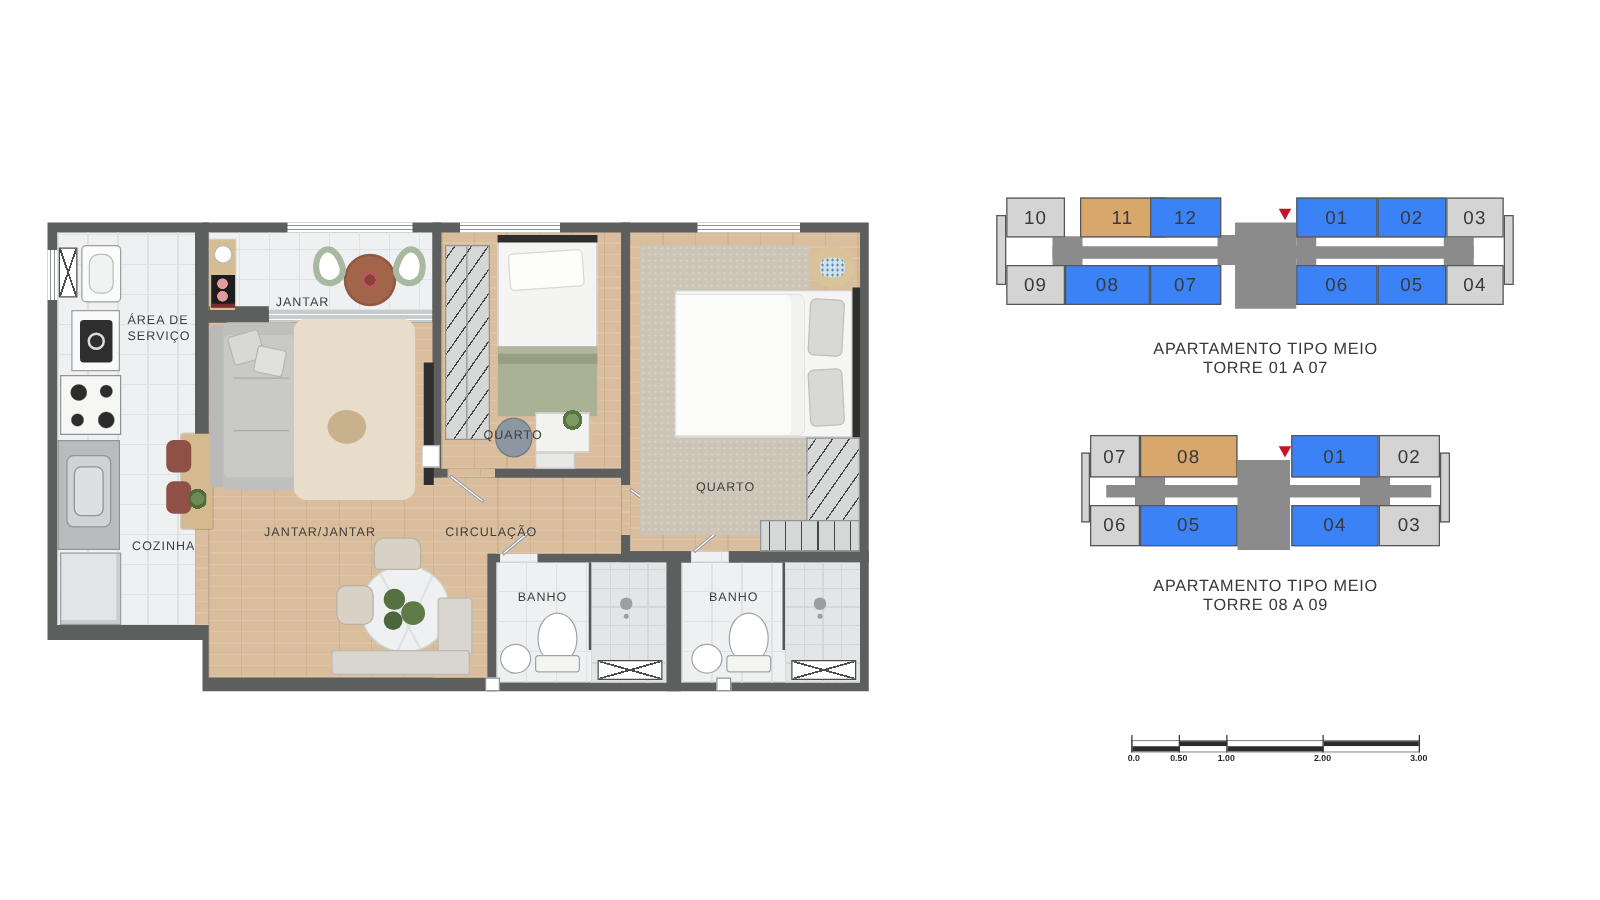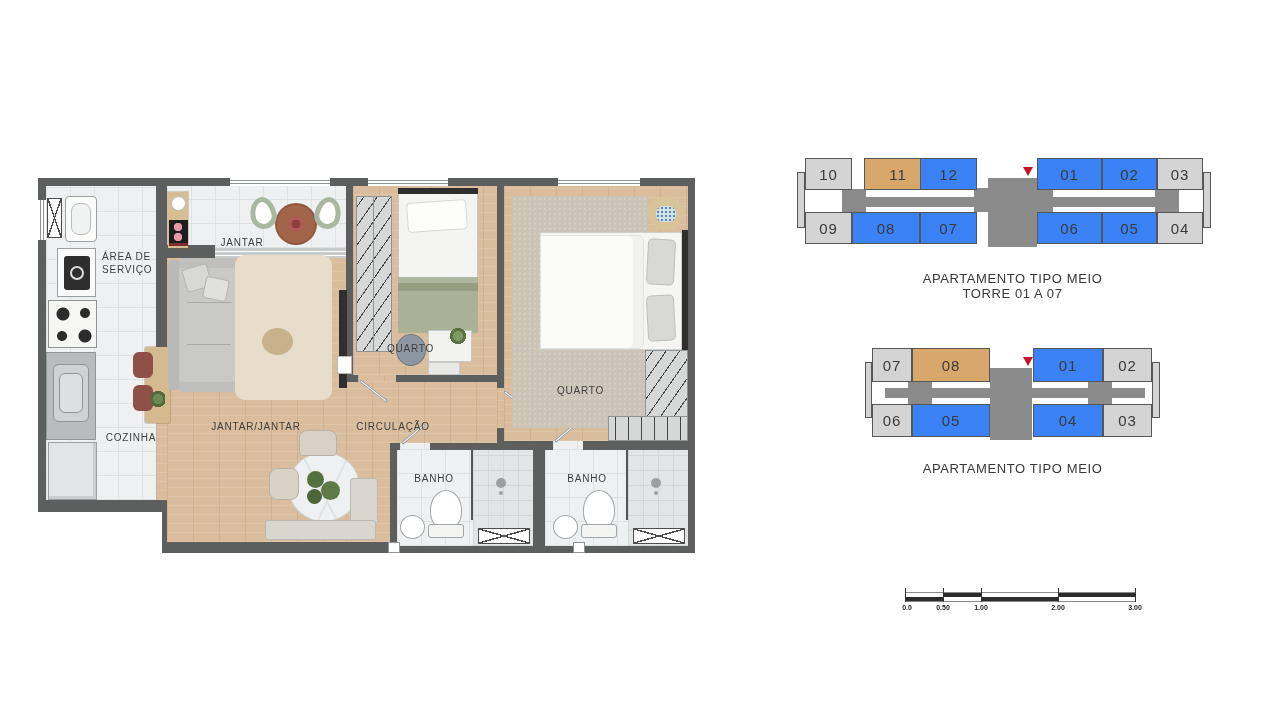--- a/index.html
+++ b/index.html
@@ -290,20 +290,21 @@
       </div>
     <div class="abs unit" style="left:168px;top:59px;width:70px;height:33px;" data-style="tan">
         <span>04</span>
       </div>
     <div class="abs unit" style="left:238px;top:59px;width:49px;height:33px;" data-style="gray">
         <span>03</span>
       </div>
   </div>
   <div class="abs kp-title" style="left:810px;top:461px;width:405px;">
     <div>APARTAMENTO TIPO MEIO</div>
+    <div>TORRE 08 A 09</div>
   </div>
 
   <div class="abs" style="left:905px;top:588px;width:231px;height:28px;">
     <div class="abs sb-box" style="left:0;top:4px;width:231px;height:10px;">
       <div class="sb-seg" style="left:0;top:0;width:38px;background:#fff;"></div>
       <div class="sb-seg" style="left:38px;top:0;width:38px;background:#2b2b2b;"></div>
       <div class="sb-seg" style="left:76px;top:0;width:77px;background:#fff;"></div>
       <div class="sb-seg" style="left:153px;top:0;width:76px;background:#2b2b2b;"></div>
       <div class="sb-seg" style="left:0;top:4px;width:38px;background:#2b2b2b;"></div>
       <div class="sb-seg" style="left:38px;top:4px;width:38px;background:#fff;"></div>

